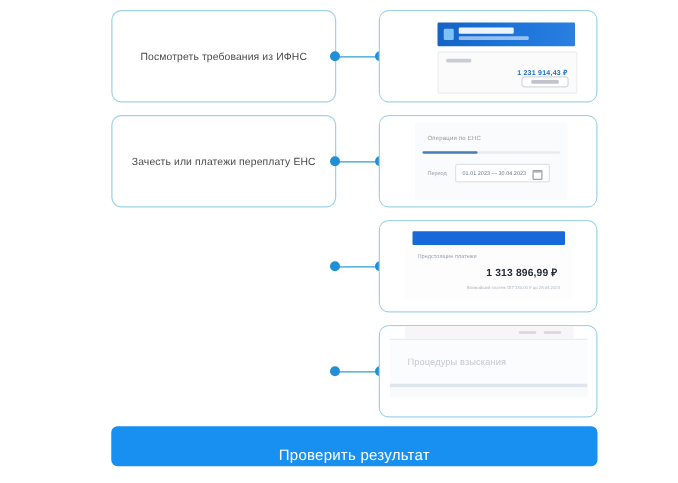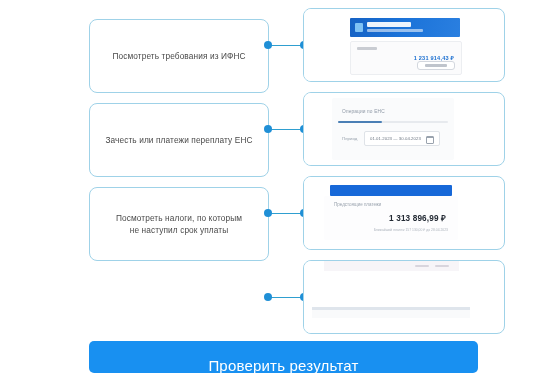--- a/index.html
+++ b/index.html
@@ -43,21 +43,20 @@
     width: 180px;
     height: 74px;
     box-sizing: border-box;
     background: #ffffff;
     border: 1px solid #9fd2e8;
     border-radius: 8px;
     display: flex;
     align-items: center;
     justify-content: center;
     padding: 4px 12px;
-    margin-top: 11px;
   }
   .label-card-text {
     font-size: 8.3px;
     line-height: 12px;
     color: #4a4a4a;
     text-align: center;
     letter-spacing: 0.1px;
   }
 
   
@@ -85,21 +84,21 @@
     background: #1f8fd6;
   }
   .connector .dot-left { left: 0px; }
   .connector .dot-right { left: 36px; }
 
   
   .preview-card {
     position: absolute;
     left: 303px;
     top: 0;
-    width: 202px;
+    width: 175px;
     height: 74px;
     box-sizing: border-box;
     background: #ffffff;
     border: 1px solid #9fd2e8;
     border-radius: 8px;
     overflow: hidden;
   }
   .shot {
     position: absolute;
     left: 0; top: 0;
@@ -394,21 +393,21 @@
     position: absolute;
     left: 89px;
     top: 341px;
     width: 389px;
     height: 32px;
     background: #1890f1;
     border: none;
     border-radius: 5px;
     color: #ffffff;
     font-family: "Liberation Sans", sans-serif;
-    font-size: 15px;
+    font-size: 12px;
     letter-spacing: 0.2px;
     cursor: pointer;
     padding: 16px;
   }
 </style>
 </head>
 <body>
 
 <div class="stage">
 
@@ -462,24 +461,20 @@
           <div class="s2-field">
             <div class="s2-range">01.01.2023 — 30.04.2023</div>
             <div class="s2-cal"></div>
           </div>
         </div>
       </div>
     </div>
   </div>
 
   <div class="row row-2">
-    <div class="label-card">
-      <div class="label-card-text" style="white-space:pre-line">Посмотреть налоги, по которым
-не наступил срок уплаты</div>
-    </div>
 
     <div class="connector">
       <div class="wire"></div>
       <div class="dot dot-left"></div>
       <div class="dot dot-right"></div>
     </div>
 
     <div class="preview-card">
       <div class="shot">
         <div class="s3-bar"></div>
@@ -499,20 +494,23 @@
       <div class="dot dot-left"></div>
       <div class="dot dot-right"></div>
     </div>
 
     <div class="preview-card">
       <div class="shot">
         <div class="s4-top">
           <div class="s4-top-t1"></div>
           <div class="s4-top-t2"></div>
         </div>
+        <div class="s4-panel">
+          <div class="s4-title">Процедуры взыскания</div>
+        </div>
         <div class="s4-under"></div>
         <div class="s4-bottom"></div>
       </div>
     </div>
   </div>
 
   <button class="action-button">Проверить результат</button>
 
 </div>
 

